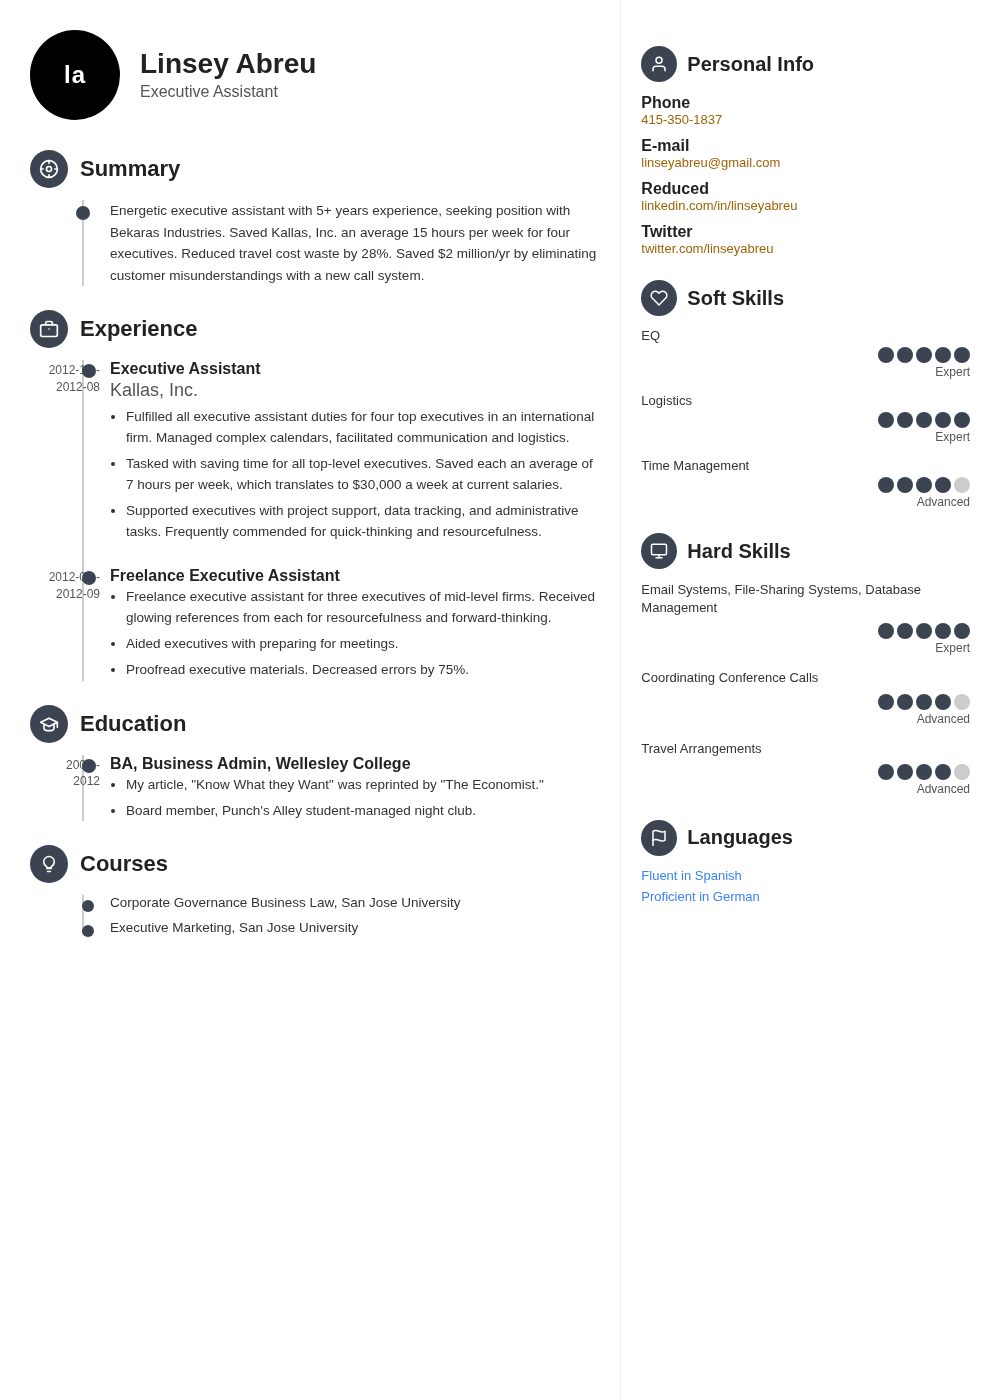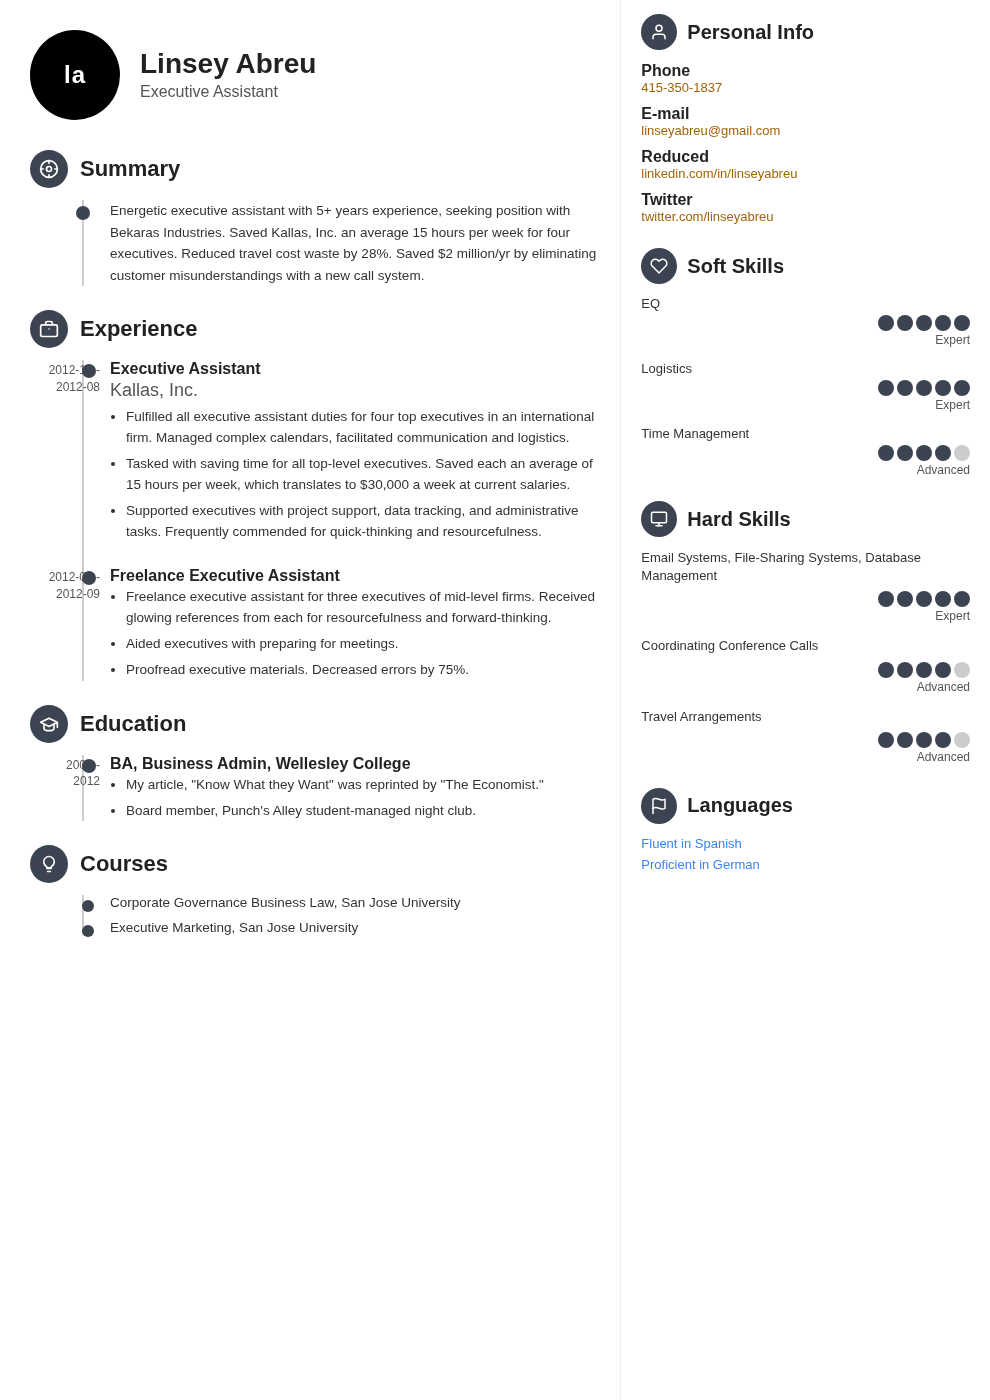--- a/index.html
+++ b/index.html
@@ -16,21 +16,21 @@
       min-height: 1400px;
     }
     
     .left-col {
       width: 640px;
       padding: 30px 20px 30px 30px;
     }
     
     .right-col {
       width: 381px;
-      padding: 14px 20px 30px 20px;
+      padding: 46px 20px 30px 20px;
       border-left: 1px solid #eee;
     }
 
     
     .header {
       display: flex;
       align-items: center;
       margin-bottom: 30px;
     }
     .avatar {
@@ -327,21 +327,21 @@
           <div class="timeline-date">
             <span>2012-10 -</span><br>
             <span>2012-08</span>
           </div>
           <div class="timeline-dot"></div>
           <div class="timeline-content">
             <h3>Executive Assistant</h3>
             <div class="company">Kallas, Inc.</div>
             <ul>
               <li>Fulfilled all executive assistant duties for four top executives in an international firm. Managed complex calendars, facilitated communication and logistics.</li>
-              <li>Tasked with saving time for all top-level executives. Saved each an average of 15 hours per week, which translates to $30,000 a week at current salaries.</li>
+              <li>Tasked with saving time for all top-level executives. Saved each an average of 7 hours per week, which translates to $30,000 a week at current salaries.</li>
               <li>Supported executives with project support, data tracking, and administrative tasks. Frequently commended for quick-thinking and resourcefulness.</li>
             </ul>
           </div>
         </div>
 
         <div class="timeline-item">
           <div class="timeline-date">
             <span>2012-07 -</span><br>
             <span>2012-09</span>
           </div>

